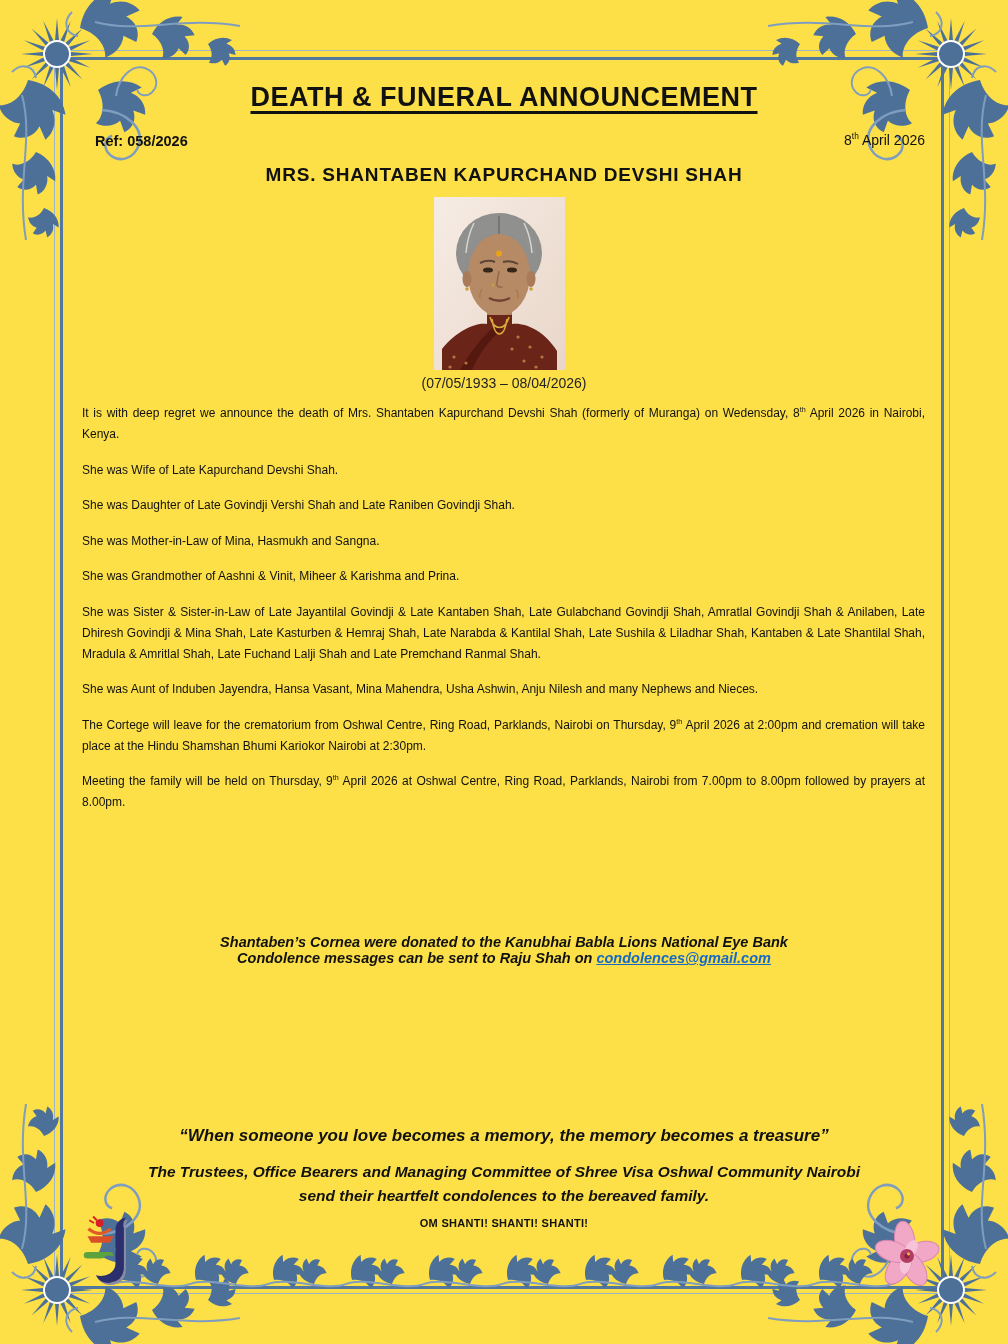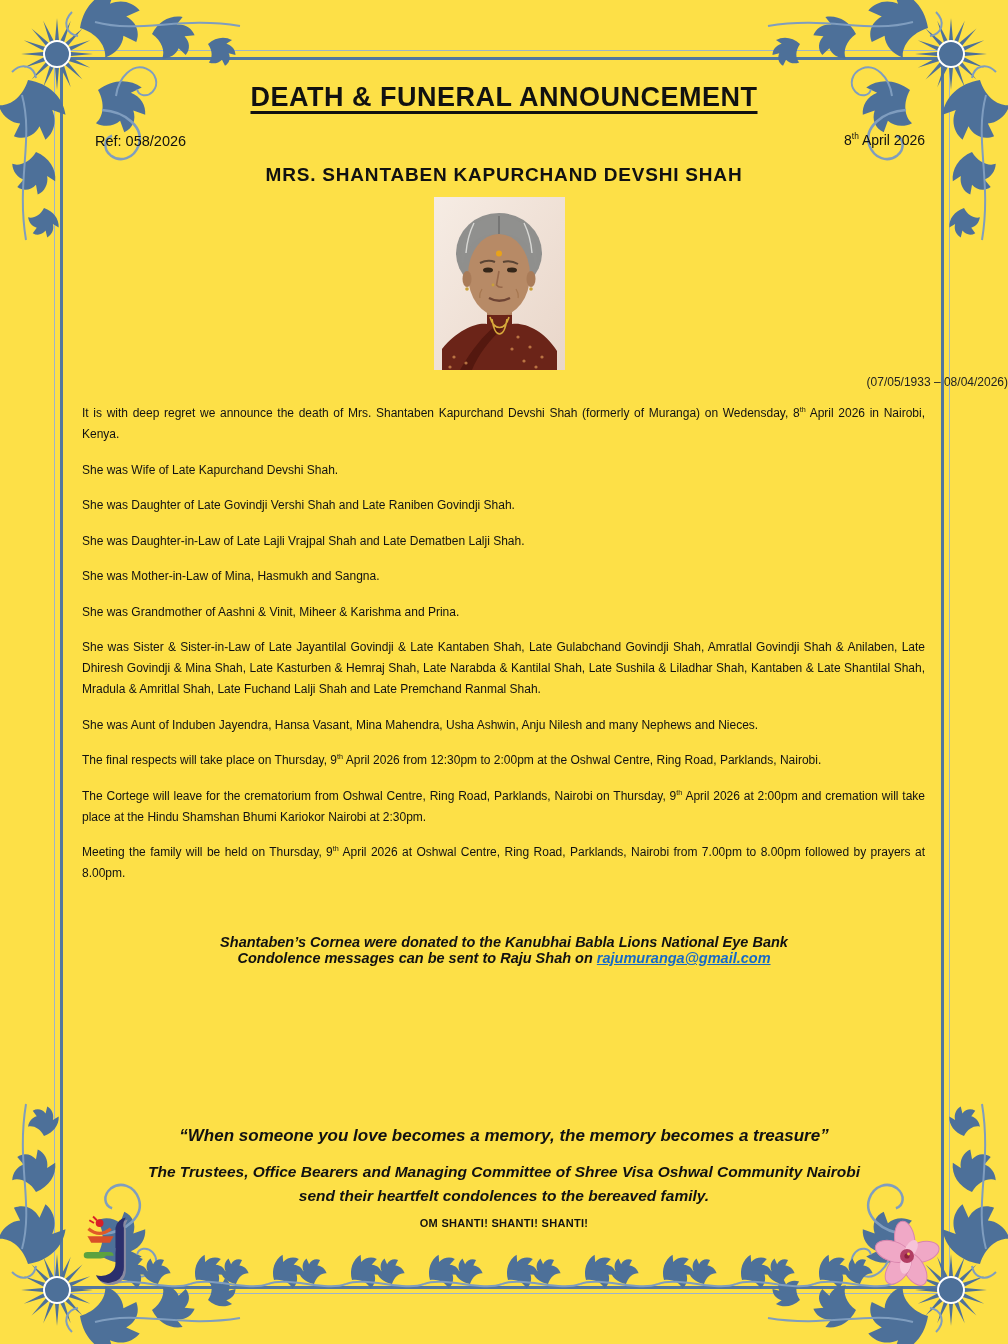--- a/index.html
+++ b/index.html
@@ -21,31 +21,31 @@
   .corner.tr{right:0;top:0;transform:scaleX(-1);}
   .corner.bl{left:0;bottom:0;transform:scaleY(-1);}
   .corner.br{right:0;bottom:0;transform:scale(-1,-1);}
   .garland{position:absolute;left:112px;top:1248px;width:784px;height:44px;z-index:2;}
   
   .title{
     position:absolute;left:0;top:82px;width:100%;text-align:center;
     font-size:27px;font-weight:bold;letter-spacing:.5px;z-index:5;
     text-decoration:underline;text-decoration-thickness:3px;text-underline-offset:5px;
   }
-  .ref{position:absolute;left:95px;top:133px;font-size:14.5px;font-weight:normal;z-index:5;}
+  .ref{position:absolute;left:95px;top:133px;font-size:14.5px;font-weight:bold;z-index:5;}
   .hdate{position:absolute;right:83px;top:132px;font-size:14px;font-weight:normal;text-align:right;z-index:5;}
   .dname{
     position:absolute;left:0;top:164px;width:100%;text-align:center;
     font-size:19px;font-weight:bold;letter-spacing:.8px;z-index:5;
   }
   
   .photo{position:absolute;left:434px;top:197px;width:131px;height:173px;z-index:5;}
   .caption{
-    position:absolute;left:0;top:375px;width:100%;text-align:right;
-    font-size:12px;color:#222;z-index:5;
+    position:absolute;left:0;top:375px;width:100%;text-align:center;
+    font-size:14px;color:#222;z-index:5;
   }
   
   .bodytext{
     position:absolute;left:82px;top:403px;width:843px;z-index:5;
     font-size:12px;line-height:21px;text-align:justify;
   }
   .bodytext p{margin:0 0 14.5px 0;}
   sup{font-size:60%;vertical-align:super;line-height:0;}
   .centerline{position:absolute;left:0;width:100%;text-align:center;z-index:5;}
   .condolence{top:950px;font-size:14.5px;font-weight:bold;font-style:italic;}
@@ -193,32 +193,30 @@
     </g>
 
     <path d="M56,120 C60,134 71,134 75,120 M58,122 C61,142 70,142 73,122" stroke="#d8aa3c" stroke-width="1.6" fill="none"></path>
   </svg>
   <div class="caption">(07/05/1933 – 08/04/2026)</div>
 
   <div class="bodytext">
     <p>It is with deep regret we announce the death of Mrs. Shantaben Kapurchand Devshi Shah (formerly of Muranga) on Wedensday, 8<sup>th</sup> April 2026 in Nairobi, Kenya.</p>
     <p>She was Wife of Late Kapurchand Devshi Shah.</p>
     <p>She was Daughter of Late Govindji Vershi Shah and Late Raniben Govindji Shah.</p>
-    <p>She was Daughter-in-Law of Late Lajli Vrajpal Shah and Late Dematben Lalji Shah.</p>
     <p>She was Mother-in-Law of Mina, Hasmukh and Sangna.</p>
     <p>She was Grandmother of Aashni &amp; Vinit, Miheer &amp; Karishma and Prina.</p>
     <p>She was Sister &amp; Sister-in-Law of Late Jayantilal Govindji &amp; Late Kantaben Shah, Late Gulabchand Govindji Shah, Amratlal Govindji Shah &amp; Anilaben, Late Dhiresh Govindji &amp; Mina Shah, Late Kasturben &amp; Hemraj Shah, Late Narabda &amp; Kantilal Shah, Late Sushila &amp; Liladhar Shah, Kantaben &amp; Late Shantilal Shah, Mradula &amp; Amritlal Shah, Late Fuchand Lalji Shah and Late Premchand Ranmal Shah.</p>
     <p>She was Aunt of Induben Jayendra, Hansa Vasant, Mina Mahendra, Usha Ashwin, Anju Nilesh and many Nephews and Nieces.</p>
-    <p>The final respects will take place on Thursday, 9<sup>th</sup> April 2026 from 12:30pm to 2:00pm at the Oshwal Centre, Ring Road, Parklands, Nairobi.</p>
     <p>The Cortege will leave for the crematorium from Oshwal Centre, Ring Road, Parklands, Nairobi on Thursday, 9<sup>th</sup> April 2026 at 2:00pm and cremation will take place at the Hindu Shamshan Bhumi Kariokor Nairobi at 2:30pm.</p>
     <p>Meeting the family will be held on Thursday, 9<sup>th</sup> April 2026 at Oshwal Centre, Ring Road, Parklands, Nairobi from 7.00pm to 8.00pm followed by prayers at 8.00pm.</p>
   </div>
 
   <div class="centerline condolence">
-    <span>Condolence messages can be sent to Raju Shah on </span><a href="#">rajumuranga@gmail.com</a>
+    <span>Condolence messages can be sent to Raju Shah on </span><a href="#">condolences@gmail.com</a>
   </div>
   <div class="centerline cornea">Shantaben’s Cornea were donated to the Kanubhai Babla Lions National Eye Bank</div>
 
   <div class="centerline quote">“When someone you love becomes a memory, the memory becomes a treasure”</div>
   <div class="centerline trustees">
     <span class="inner">The Trustees, Office Bearers and Managing Committee of Shree Visa Oshwal Community Nairobi send their heartfelt condolences to the bereaved family.</span>
   </div>
   <div class="centerline omshanti">OM SHANTI! SHANTI! SHANTI!</div>
 
   <svg class="logo" viewBox="0 0 60 84">

